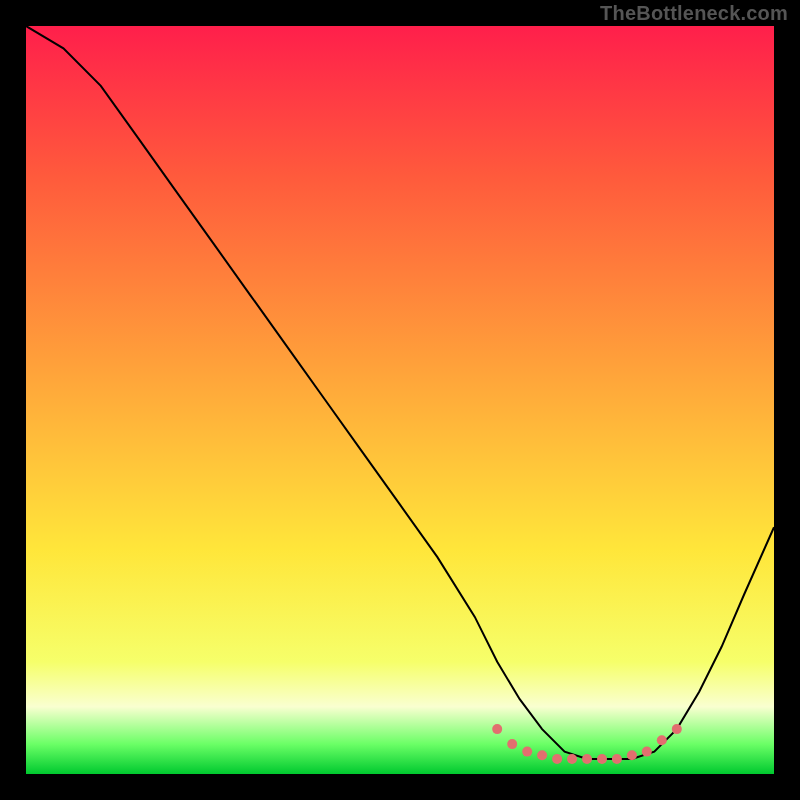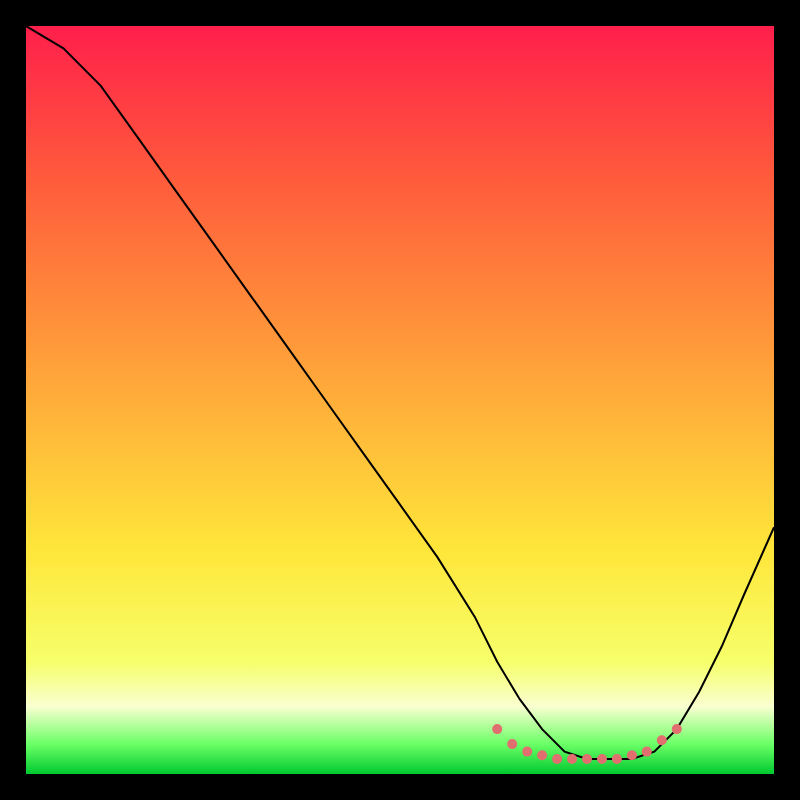--- a/index.html
+++ b/index.html
@@ -34,20 +34,21 @@
     top: 26px;
     width: 748px;
     height: 748px;
     display: block;
   }
 </style>
 </head>
 <body>
 
 <div class="frame">
+  <div class="watermark">TheBottleneck.com</div>
   <svg class="plot" viewBox="0 0 748 748" preserveAspectRatio="none">
     <defs>
       <linearGradient id="bg-grad" x1="0" y1="0" x2="0" y2="1">
           <stop offset="0%" stop-color="#ff1f4b"></stop>
           <stop offset="20%" stop-color="#ff5a3c"></stop>
           <stop offset="45%" stop-color="#ffa03a"></stop>
           <stop offset="70%" stop-color="#ffe63a"></stop>
           <stop offset="85%" stop-color="#f6ff6a"></stop>
           <stop offset="91%" stop-color="#f9ffd0"></stop>
           <stop offset="96%" stop-color="#6bff66"></stop>

